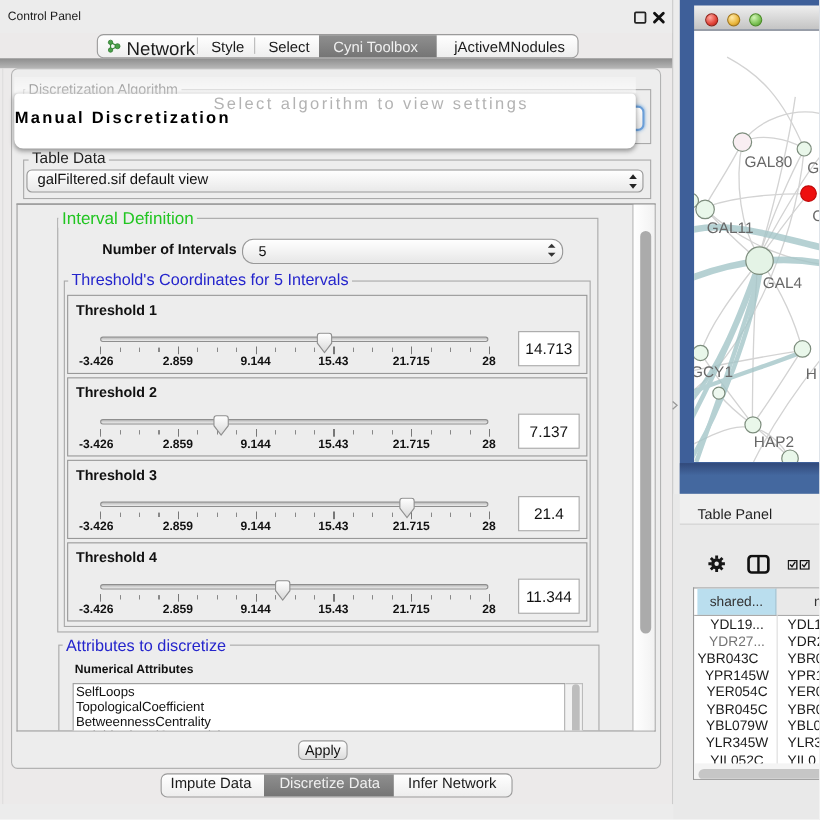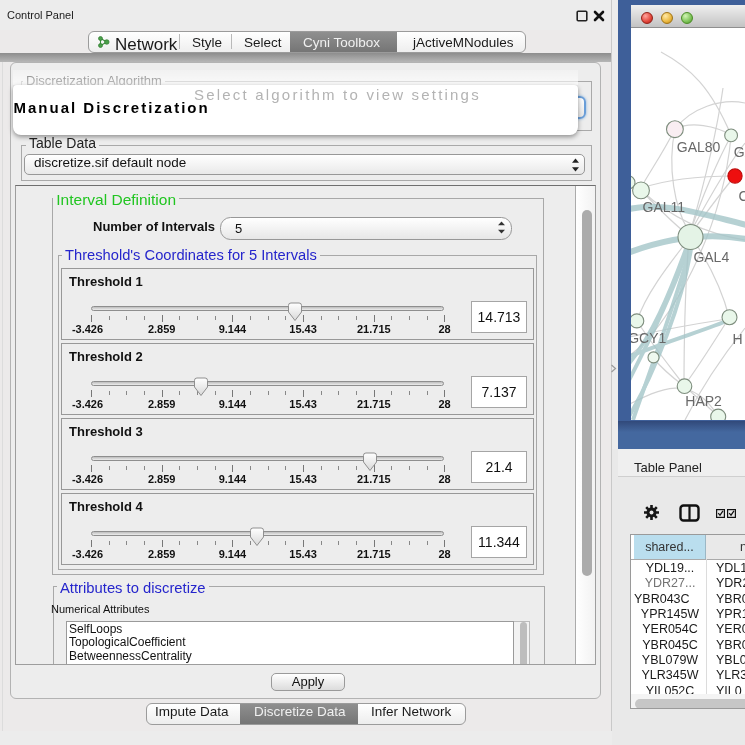--- a/index.html
+++ b/index.html
@@ -41,21 +41,21 @@
 
   <div class="abs" style="left:10px;top:62px;width:591px;height:637px;background:#ededed;border:1px solid #b3b3b3;border-radius:6px;box-sizing:border-box;"></div>
 
   <div class="abs" style="left:21px;top:80.5px;width:571px;height:50px;border:1px solid #a9a9a9;box-sizing:border-box;"></div>
   <div class="grouptitle" style="left:23px;top:74px;color:#444;font-size:13px;line-height:13px;">Discretization Algorithm</div>
   <div class="abs" style="left:300px;top:96px;width:286px;height:23px;background:linear-gradient(#fff,#e7e7e7);border:2px solid #6a9ed8;border-radius:6px;box-sizing:border-box;box-shadow:0 0 3px #7fb0e0;"></div>
 
   <div class="abs" style="left:21px;top:144.5px;width:571px;height:36.5px;border:1px solid #a9a9a9;box-sizing:border-box;"></div>
   <div class="grouptitle" style="left:26px;top:136px;color:#222;">Table Data</div>
   <div class="abs" style="left:24px;top:154px;width:561px;height:20.5px;background:linear-gradient(#ffffff,#e9e9e9);border:1px solid #989898;border-radius:5px;box-sizing:border-box;"></div>
-  <div class="abs" style="left:34px;top:155px;font-size:13.5px;color:#111;">discretize.sif default node</div>
+  <div class="abs" style="left:34px;top:155px;font-size:13.5px;color:#111;">galFiltered.sif default view</div>
   <svg class="abs" style="left:571px;top:158px;" width="9" height="14" viewBox="0 0 9 14">
     <path d="M4.5,0.5 L8,4.8 H1 Z" fill="#222"></path>
     <path d="M4.5,13.5 L8,9.2 H1 Z" fill="#222"></path>
   </svg>
 
   <div class="abs" style="left:15px;top:184.5px;width:581px;height:480px;border:1px solid #9d9d9d;border-top:1px solid #6f6f6f;background:#ededed;box-sizing:border-box;overflow:hidden;" id="scrollpane">
       <div class="abs" style="left:35.7px;top:12px;width:490px;height:375px;border:1px solid #a8a8a8;"></div>
       <div class="grouptitle" style="left:37.3px;top:6px;color:#21c521;font-size:15.5px;line-height:15.5px;">Interval Definition</div>
       <div class="abs" style="left:77px;top:33.5px;font-size:13px;font-weight:bold;color:#111;">Number of Intervals</div>
       <div class="abs" style="left:204px;top:31px;width:290px;height:21.5px;background:linear-gradient(#ffffff,#e7e7e7);border:1px solid #989898;border-radius:10.5px;"></div>
@@ -149,32 +149,32 @@
               <stop offset="0" stop-color="#ffffff"></stop>
               <stop offset="1" stop-color="#d8d8d8"></stop>
             </linearGradient>
           </defs>
           <path d="M1.5,3.4 Q1.5,1 3.9,1 L12.1,1 Q14.5,1 14.5,3.4 L14.5,10 L8,18.5 L1.5,10 Z" fill="url(#tg4)" stroke="#8f8f8f"></path>
         </svg>
         <div class="abs" style="left:409px;top:32px;width:54px;height:30px;background:#fff;border:1px solid #a5a5a5;text-align:center;font-size:14px;line-height:30px;color:#111;">11.344</div>
       </div>
       <div class="abs" style="left:37.3px;top:400.70000000000005px;width:490px;height:120px;border:1px solid #a8a8a8;"></div>
       <div class="grouptitle" style="left:41px;top:395px;color:#2525cc;font-size:14.8px;line-height:14.8px;">Attributes to discretize</div>
-      <div class="abs" style="left:35px;top:417px;font-size:11px;font-weight:normal;color:#111;">Numerical Attributes</div>
+      <div class="abs" style="left:52px;top:417px;font-size:11px;font-weight:bold;color:#111;">Numerical Attributes</div>
       <div class="abs" style="left:50px;top:435px;width:446px;height:80px;background:#fff;border:1px solid #9a9a9a;font-size:12px;color:#111;">
         <div style="padding:1.5px 0 0 2px;line-height:13.3px;">SelfLoops<br>TopologicalCoefficient<br>BetweennessCentrality<br>NeighborhoodConnectivity</div>
       </div>
       <div class="abs" style="left:498px;top:435px;width:15px;height:80px;background:#f2f2f2;border:1px solid #bbb;border-left:none;"></div>
       <div class="abs" style="left:503.5px;top:436.5px;width:7.5px;height:70px;background:#bdbdbd;border-radius:4px;"></div>
     </div>
   <div class="abs" style="left:575px;top:185.5px;width:1px;height:478px;background:#ababab;"></div>
   <div class="abs" style="left:576px;top:185.5px;width:19px;height:478px;background:linear-gradient(90deg,#ffffff,#f2f2f2);"></div>
   <div class="abs" style="left:582px;top:210px;width:10px;height:366px;background:#ababab;border-radius:5px;"></div>
 
-  <div class="abs" style="left:271px;top:672.5px;width:74px;height:18px;background:linear-gradient(#ffffff,#dcdcdc);border:1px solid #9a9a9a;border-radius:5px;box-sizing:border-box;text-align:center;font-size:13px;line-height:16px;color:#111;">Apply</div>
+  <div class="abs" style="left:271px;top:672.5px;width:45px;height:18px;background:linear-gradient(#ffffff,#dcdcdc);border:1px solid #9a9a9a;border-radius:5px;box-sizing:border-box;text-align:center;font-size:13px;line-height:16px;color:#111;">Apply</div>
 
   <div class="abs" style="left:146px;top:702.5px;width:320px;height:22px;background:linear-gradient(#ffffff,#ededed);border:1px solid #9b9b9b;border-radius:6px;box-sizing:border-box;"></div>
   <div class="abs" style="left:239.5px;top:703.5px;width:118px;height:20px;background:linear-gradient(#8f8f8f,#757575);"></div>
   <div class="abs" style="left:155px;top:704px;font-size:13.5px;color:#1a1a1a;">Impute Data</div>
   <div class="abs" style="left:254px;top:704px;font-size:13.5px;color:#f0f0f0;">Discretize Data</div>
   <div class="abs" style="left:371px;top:704px;font-size:13.5px;color:#1a1a1a;">Infer Network</div>
 
   <div class="abs" style="left:13px;top:70px;width:565px;height:14.5px;background:linear-gradient(rgba(255,255,255,0.25),rgba(255,255,255,0.7));"></div>
 
   <div class="abs" style="left:13px;top:84.5px;width:565px;height:50px;background:#ffffff;border-radius:4px 4px 8px 8px;box-shadow:0 2px 5px rgba(0,0,0,0.4);"></div>

